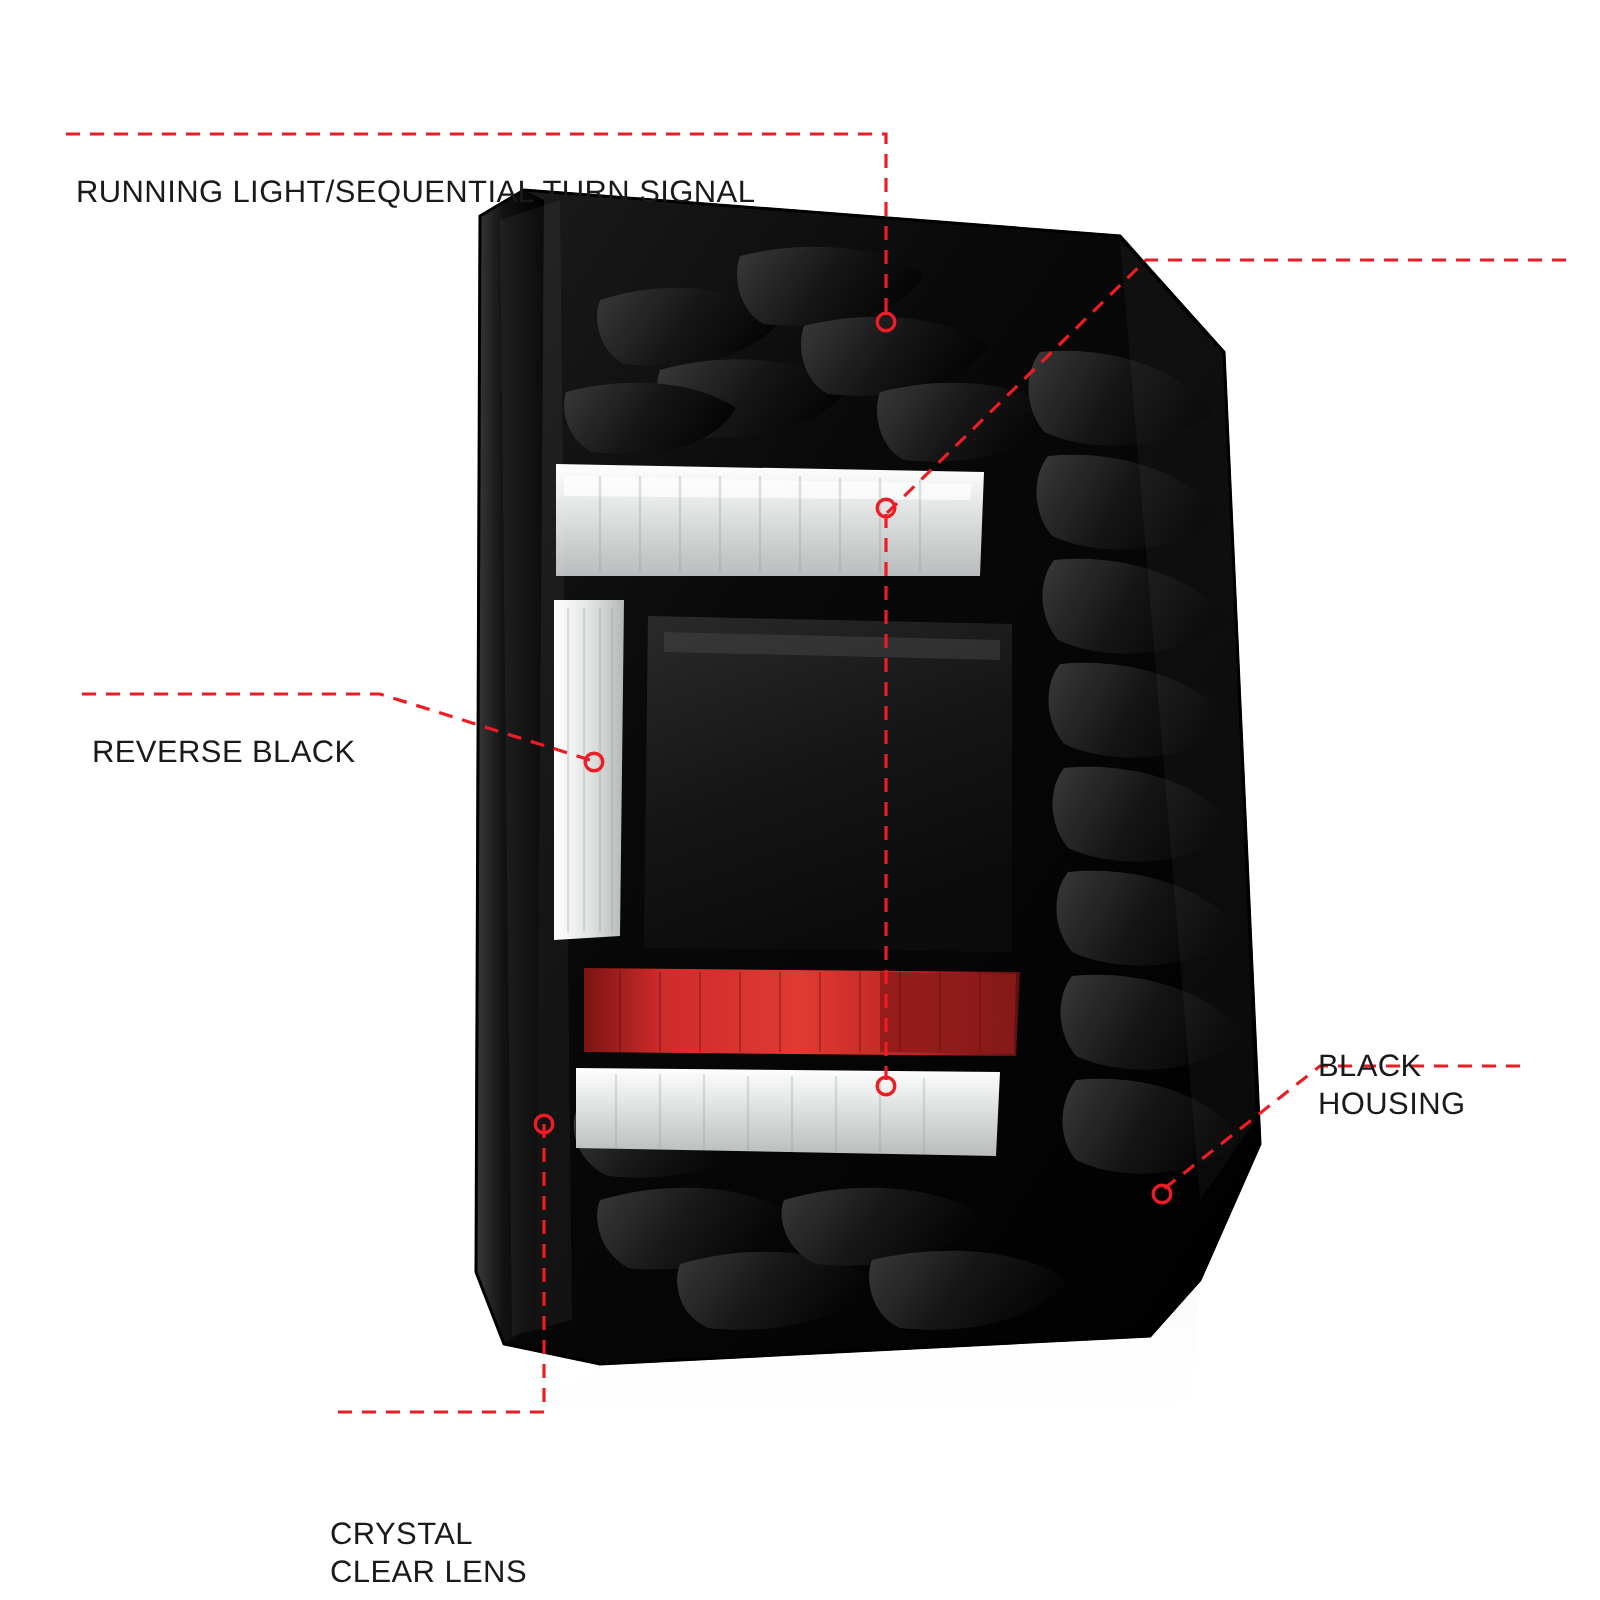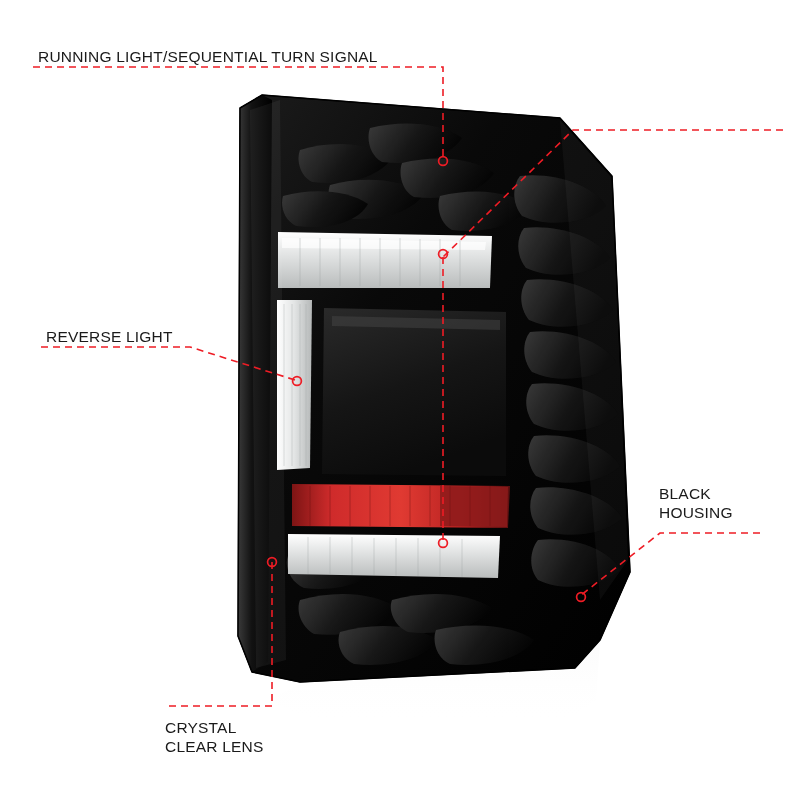--- a/index.html
+++ b/index.html
@@ -16,20 +16,21 @@
     overflow: hidden;
   }
   .label {
     position: absolute;
     color: #1a1a1a;
     font-size: 15.5px;
     letter-spacing: 0.2px;
     line-height: 19px;
     white-space: pre;
     user-select: none;
+    margin-top: 40px;
   }
   svg.overlay {
     position: absolute;
     left: 0;
     top: 0;
     width: 800px;
     height: 800px;
     pointer-events: none;
   }
   .product-wrap {
@@ -212,21 +213,21 @@
       <circle cx="443" cy="543" r="4.4"></circle>
       <circle cx="297" cy="381" r="4.4"></circle>
       <circle cx="581" cy="597" r="4.4"></circle>
       <circle cx="272" cy="562" r="4.4"></circle>
     </g>
   </svg>
 
   <div class="label" style="left:38px; top:47px;">RUNNING LIGHT/SEQUENTIAL TURN SIGNAL</div>
 
 
-  <div class="label" style="left:46px; top:327px;">REVERSE LIGHT</div>
+  <div class="label" style="left:46px; top:327px;">REVERSE BLACK</div>
 
   <div class="label" style="left:165px; top:718px;">CRYSTAL
 CLEAR LENS</div>
 
   <div class="label" style="left:659px; top:484px;">BLACK
 HOUSING</div>
 
 </div>
 
 </body></html>

